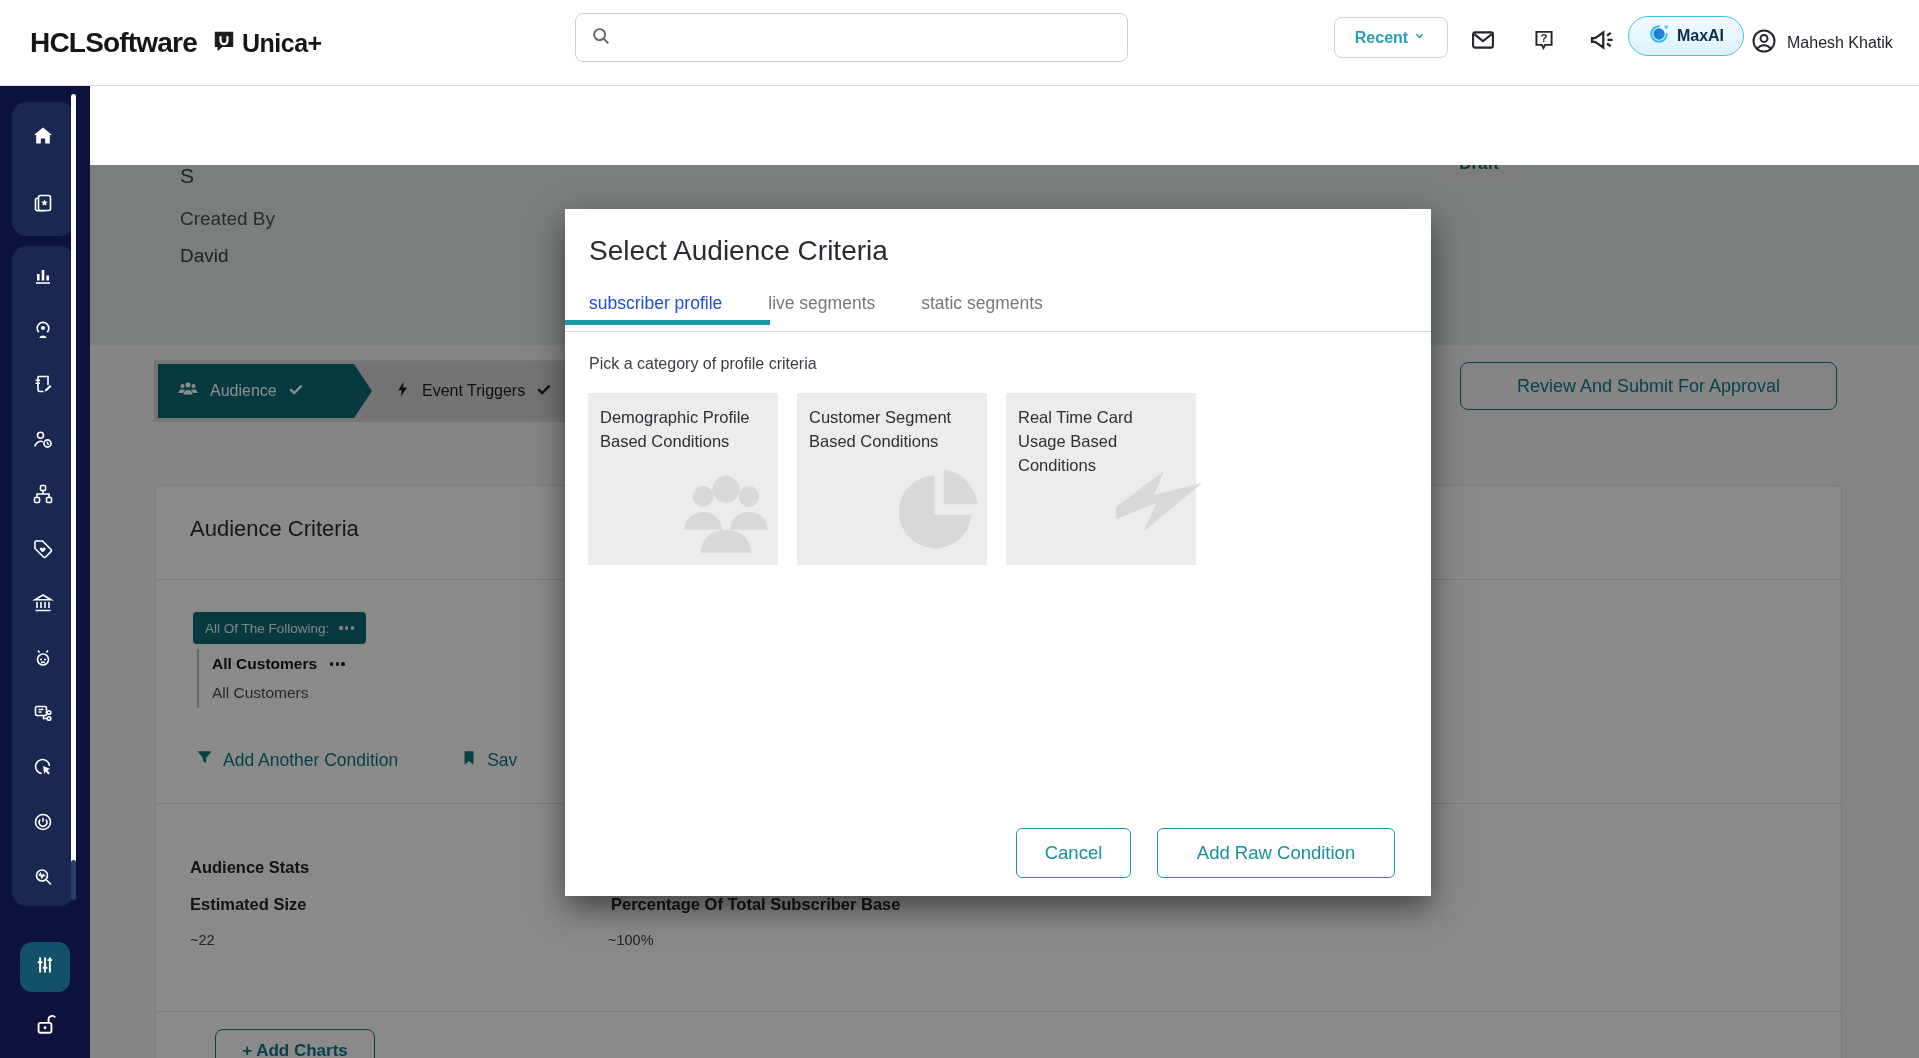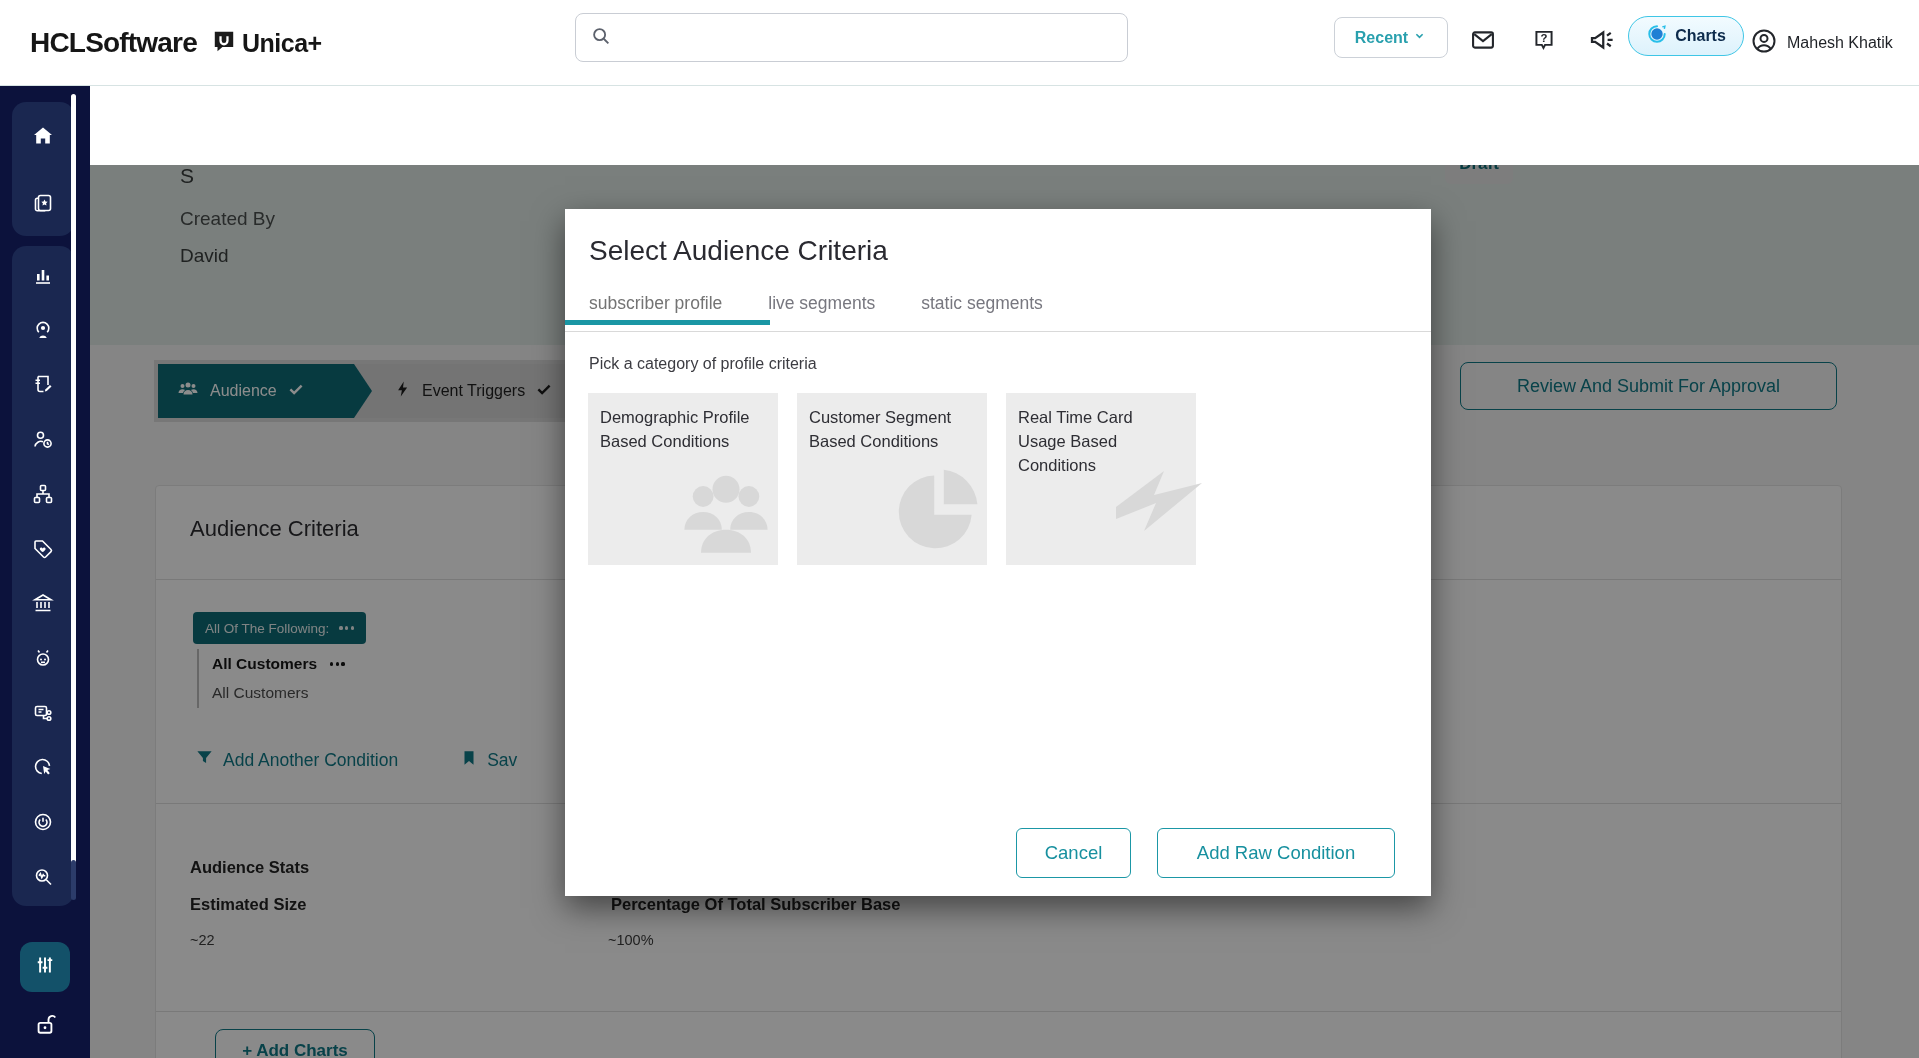--- a/index.html
+++ b/index.html
@@ -89,21 +89,21 @@
 
   .dim-overlay { position:absolute; left:0; top:79px; width:1829px; height:893px; background:rgba(0,0,0,0.45); z-index:10; }
   .white-strip { position:absolute; left:0; top:0; width:1829px; height:79px; background:#fff; z-index:11; }
 
   
   .modal { position:absolute; left:475px; top:123px; width:866px; height:687px; background:#fff; z-index:20;
            box-shadow:0 12px 30px rgba(0,0,0,0.5); }
   .modal-title { position:absolute; left:24px; top:26px; font-size:28px; font-weight:500; color:#2a2a31; }
   .tabs { position:absolute; left:24px; top:84px; display:flex; gap:46px; }
   .tab { font-size:17.5px; color:#77777f; padding-bottom:18px; cursor:pointer; }
-  .tab.active { color:#737373; }
+  .tab.active { color:#1d4ed8; }
   .tab-underline { position:absolute; left:0; top:111px; width:205px; height:5px; background:#1a96a4; }
   .tabs-divider { position:absolute; left:0; top:122px; width:100%; border-top:1px solid #d9d9d9; }
   .modal-prompt { position:absolute; left:24px; top:146px; font-size:16px; color:#3c3c42; }
   .cat-cards { position:absolute; left:23px; top:184px; display:flex; gap:19px; }
   .cat-card { position:relative; width:190px; height:172px; background:#ececec; cursor:pointer; }
   .cat-title { padding:13px 12px 0 12px; font-size:16.5px; line-height:1.45; color:#2e2e34; position:relative; z-index:2; }
   .cat-icon { position:absolute; bottom:4px; right:0; z-index:1; }
   .modal-btn { position:absolute; top:619px; height:50px; border:1px solid #1b97a6; border-radius:6px;
                background:#fff; color:#17909f; font-size:18.5px; cursor:pointer;
                font-family:"Liberation Sans", sans-serif; }
@@ -167,21 +167,21 @@
     </div>
 
     <div class="maxai-btn">
       <span>
         <svg width="22" height="22" viewBox="0 0 24 24">
             <circle cx="12" cy="12" r="6.2" fill="#1f7fd4"></circle>
             <path d="M12 3.6a8.4 8.4 0 1 0 8.4 8.4" fill="none" stroke="#27bfe9" stroke-width="2.2" stroke-linecap="round"></path>
             <path d="M17.8 4.2l2.8-.6-.6 2.8" stroke="#27bfe9" fill="none" stroke-width="1.6"></path>
           </svg>
       </span>
-      <span class="lbl">Charts</span>
+      <span class="lbl">MaxAI</span>
     </div>
 
     <div class="user-wrap">
       <span>
         <svg width="28" height="28" viewBox="0 0 24 24" fill="none" stroke="#23262b" stroke-width="1.7">
             <circle cx="12" cy="12" r="9"></circle>
             <circle cx="12" cy="9.8" r="3"></circle>
             <path d="M6.3 18.6a7 7 0 0 1 11.4 0"></path>
           </svg>
       </span>

